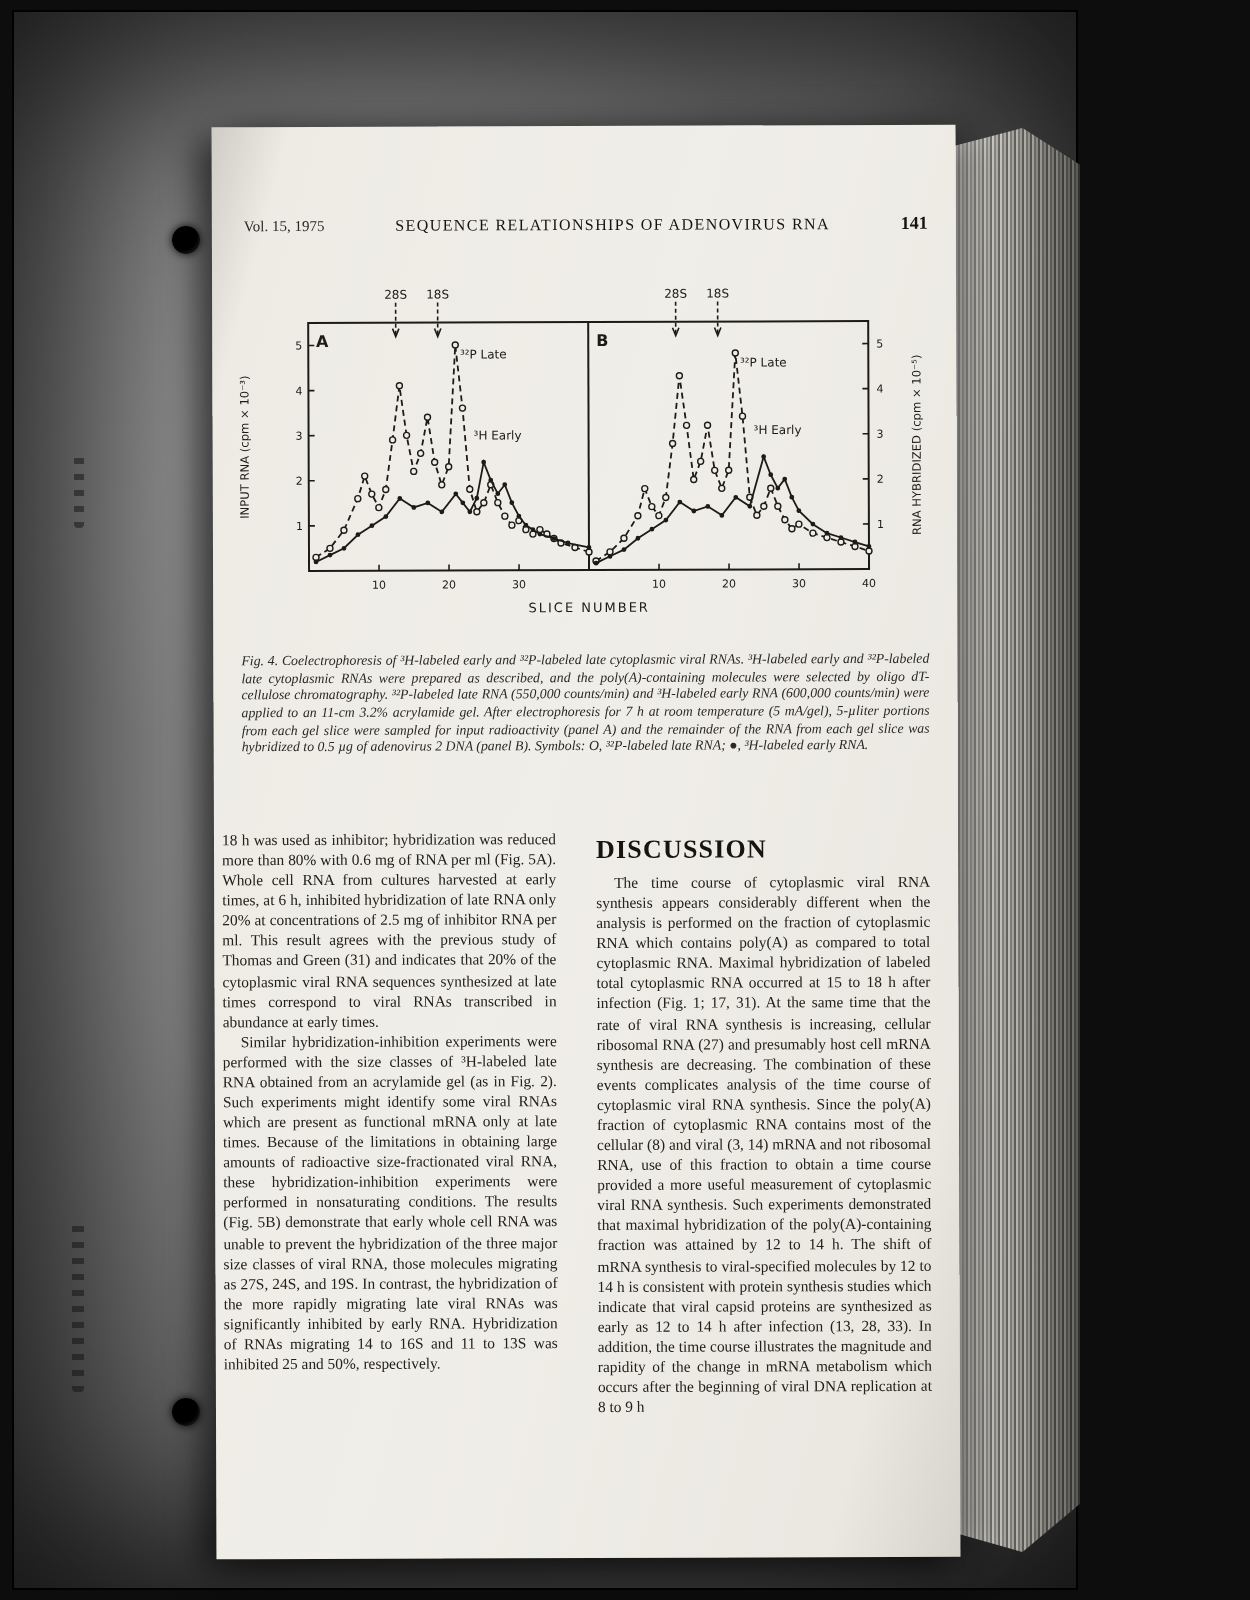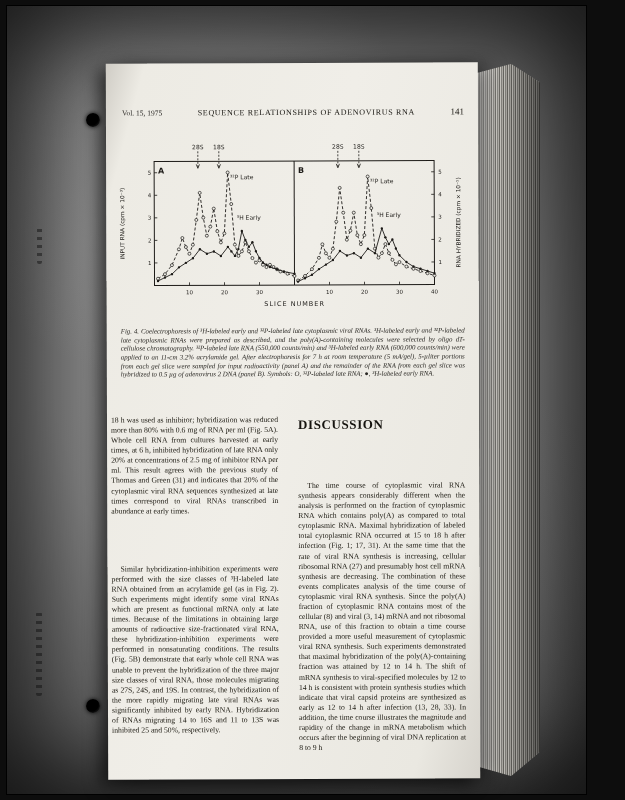--- a/index.html
+++ b/index.html
@@ -1,17 +1,17 @@
 <!DOCTYPE html>
 <html><head>
 <meta charset="utf-8">
 <style>
   html,body{margin:0;padding:0;background:#0d0d0d;}
   .stage{position:relative;width:545px;height:800px;overflow:hidden;background:#0d0d0d;
-         font-family:"Liberation Serif",serif;padding-left:48px;}
+         font-family:"Liberation Serif",serif;}
   
   .photo{position:absolute;left:6px;top:5px;right:6px;bottom:5px;
     background:
       radial-gradient(ellipse 60% 40% at 30% 20%, rgba(175,175,175,.45), rgba(0,0,0,0) 70%),
       radial-gradient(ellipse 55% 45% at 70% 75%, rgba(150,150,150,.35), rgba(0,0,0,0) 70%),
       radial-gradient(ellipse 95% 75% at 46% 46%, #9c9c9c 0%, #828282 40%, #565656 75%, #2e2e2e 100%);
     box-shadow: inset 0 0 90px 25px rgba(0,0,0,.65);
     border:1px solid #000;}
   
   .page{position:absolute;left:100px;top:57px;width:372px;height:716px;
@@ -33,32 +33,32 @@
   .hole-bottom{left:79px;top:693px;}
   
   .margin-mark{position:absolute;opacity:.65;border-radius:2px;
     background:repeating-linear-gradient(0deg, rgba(15,15,15,.75) 0 3px, rgba(0,0,0,0) 3px 8px);}
   .mark-upper{left:30px;top:218px;width:5px;height:40px;}
   .mark-lower{left:29px;top:606px;width:6px;height:84px;}
   
   .page-header{position:absolute;top:44px;left:16px;right:14px;display:flex;align-items:baseline;}
   .vol{font-size:7.5px;white-space:nowrap;color:#2a2825;}
   .running-title{flex:1;text-align:center;font-size:8px;letter-spacing:.7px;color:#16140f;font-variant:small-caps;}
-  .folio{font-size:9px;color:#16140f;}
+  .folio{font-size:9px;color:#16140f;font-weight:bold;}
   
   .fig-svg{position:absolute;left:6px;top:72px;}
   .caption{position:absolute;top:264px;left:14px;right:14px;margin:0;
     font-size:6.9px;line-height:1.26;text-align:justify;font-style:italic;color:#2b2925;}
   
   .col{position:absolute;top:352px;width:167px;font-size:7.7px;line-height:1.31;
     text-align:justify;color:#232119;}
   .col-left{left:4px;}
   .col-right{left:191px;}
   .col p{margin:0;}
-  .col p.indent{text-indent:9px;margin-top:48px;}
+  .col p.indent{text-indent:9px;}
   .col h3{margin:1px 0 4px 0;text-align:left;font-size:13px;letter-spacing:.6px;font-weight:bold;color:#16140f;}
 </style>
 </head>
 <body>
 
 <div class="stage">
   <div class="photo">
     <div class="fore-edge"></div>
     <div class="page">
 

